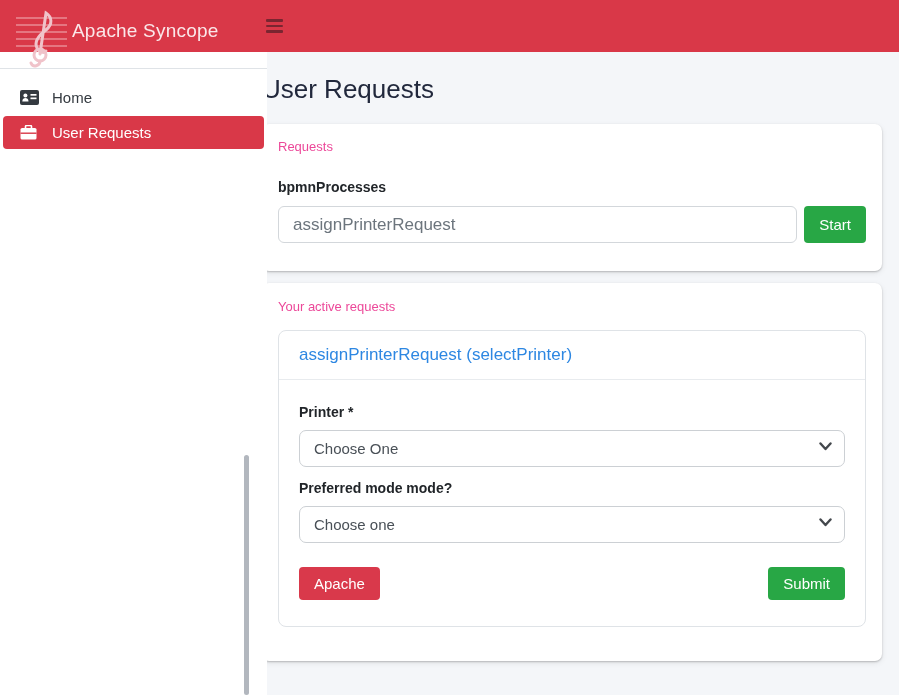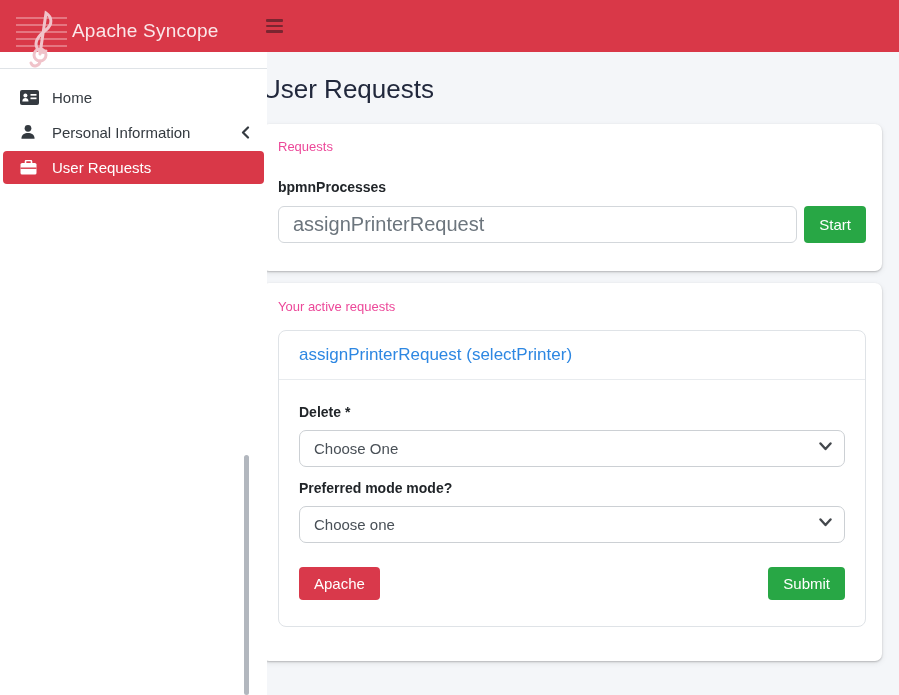--- a/index.html
+++ b/index.html
@@ -75,21 +75,21 @@
     box-shadow: 0 1px 2px rgba(0,0,0,0.22), 0 2px 6px rgba(0,0,0,0.08);
   }
   .card h2 { font-size: 13px; font-weight: 500; color: #ec4899; }
 
   .card-requests { padding: 15px 16px 28px 16px; margin-bottom: 12px; }
   .field-label { font-size: 14px; font-weight: 700; color: #212529; }
   .card-requests .field-label { display: block; margin-top: 25px; }
   .process-row { display: flex; align-items: stretch; margin-top: 11px; gap: 7px; }
   .process-input {
     flex: 1; height: 37px; border: 1px solid #d3d7db; border-radius: 6px;
-    padding: 0 14px; font-size: 20px; color: #6c757d; outline: none;
+    padding: 0 14px; font-size: 17px; color: #6c757d; outline: none;
     font-family: inherit; background: #fff;
   }
   .btn {
     border: 0; border-radius: 4px; color: #ffffff; font-size: 15px;
     font-family: inherit; cursor: pointer; padding: 8px 15px;
   }
   .btn-green { background: #28a745; }
   .btn-red { background: #d9394b; }
 
   .card-active { padding: 16px 16px 34px 16px; }
@@ -159,34 +159,20 @@
           <rect x="0" y="0" width="19" height="15" rx="2" fill="#343a40"></rect>
           <circle cx="5.4" cy="5.6" r="2" fill="#ffffff"></circle>
           <path d="M2.3 11.5 C2.3 8.9 4 8 5.4 8 C6.8 8 8.5 8.9 8.5 11.5 Z" fill="#ffffff"></path>
           <rect x="10.5" y="4" width="6" height="1.7" fill="#ffffff"></rect>
           <rect x="10.5" y="7.5" width="6" height="1.7" fill="#ffffff"></rect>
         </svg>
       </span>
       <span>Home</span>
     </div>
 
-    <div class="nav-item">
-      <span class="ico">
-        <svg width="16" height="16" viewBox="0 0 20 20">
-          <circle cx="10" cy="5.4" r="4.2" fill="#343a40"></circle>
-          <path d="M1.8 18.5 C1.8 13 5.8 11.3 10 11.3 C14.2 11.3 18.2 13 18.2 18.5 Z" fill="#343a40"></path>
-        </svg>
-      </span>
-      <span>Personal Information</span>
-      <span class="nav-chevron">
-        <svg width="9" height="13" viewBox="0 0 9 13">
-          <polyline points="7,1.5 2,6.5 7,11.5" fill="none" stroke="#343a40" stroke-width="2.2" stroke-linecap="round" stroke-linejoin="round"></polyline>
-        </svg>
-      </span>
-    </div>
 
     <div class="nav-item active">
       <span class="ico">
         <svg width="17" height="15" viewBox="0 0 17 15">
           <path d="M5.5 3 V1.6 C5.5 1 6 .5 6.6 .5 H10.4 C11 .5 11.5 1 11.5 1.6 V3" fill="none" stroke="#ffffff" stroke-width="1.6"></path>
           <rect x="0.5" y="3" width="16" height="11.5" rx="1.6" fill="#ffffff"></rect>
           <line x1="0.5" y1="8.2" x2="16.5" y2="8.2" stroke="#d93848" stroke-width="1.4"></line>
         </svg>
       </span>
       <span>User Requests</span>
@@ -212,21 +198,21 @@
 
   <section class="card card-active">
     <h2>Your active requests</h2>
 
     <div class="panel">
       <div class="panel-header">
         <a>assignPrinterRequest (selectPrinter)</a>
       </div>
       <div class="panel-body">
 
-        <label class="field-label">Delete *</label>
+        <label class="field-label">Printer *</label>
         <div class="select-wrap">
           <select>
             <option>Choose One</option>
           </select>
           <span class="select-arrow">
             <svg width="13" height="9" viewBox="0 0 13 9">
               <polyline points="1.5,1.5 6.5,7 11.5,1.5" fill="none" stroke="#44484d" stroke-width="2.4" stroke-linecap="round" stroke-linejoin="round"></polyline>
             </svg>
           </span>
         </div>

